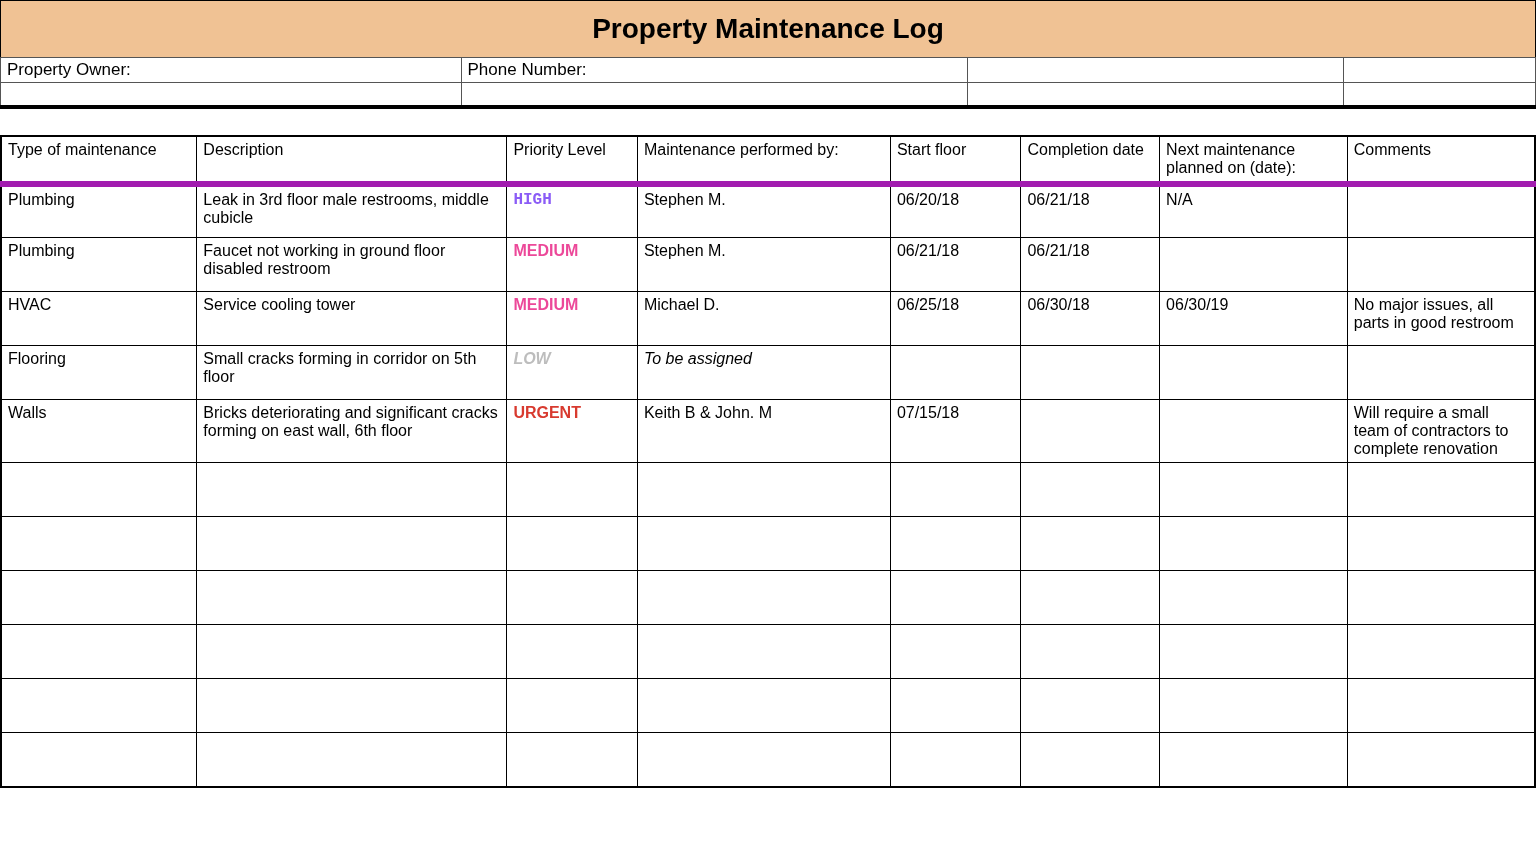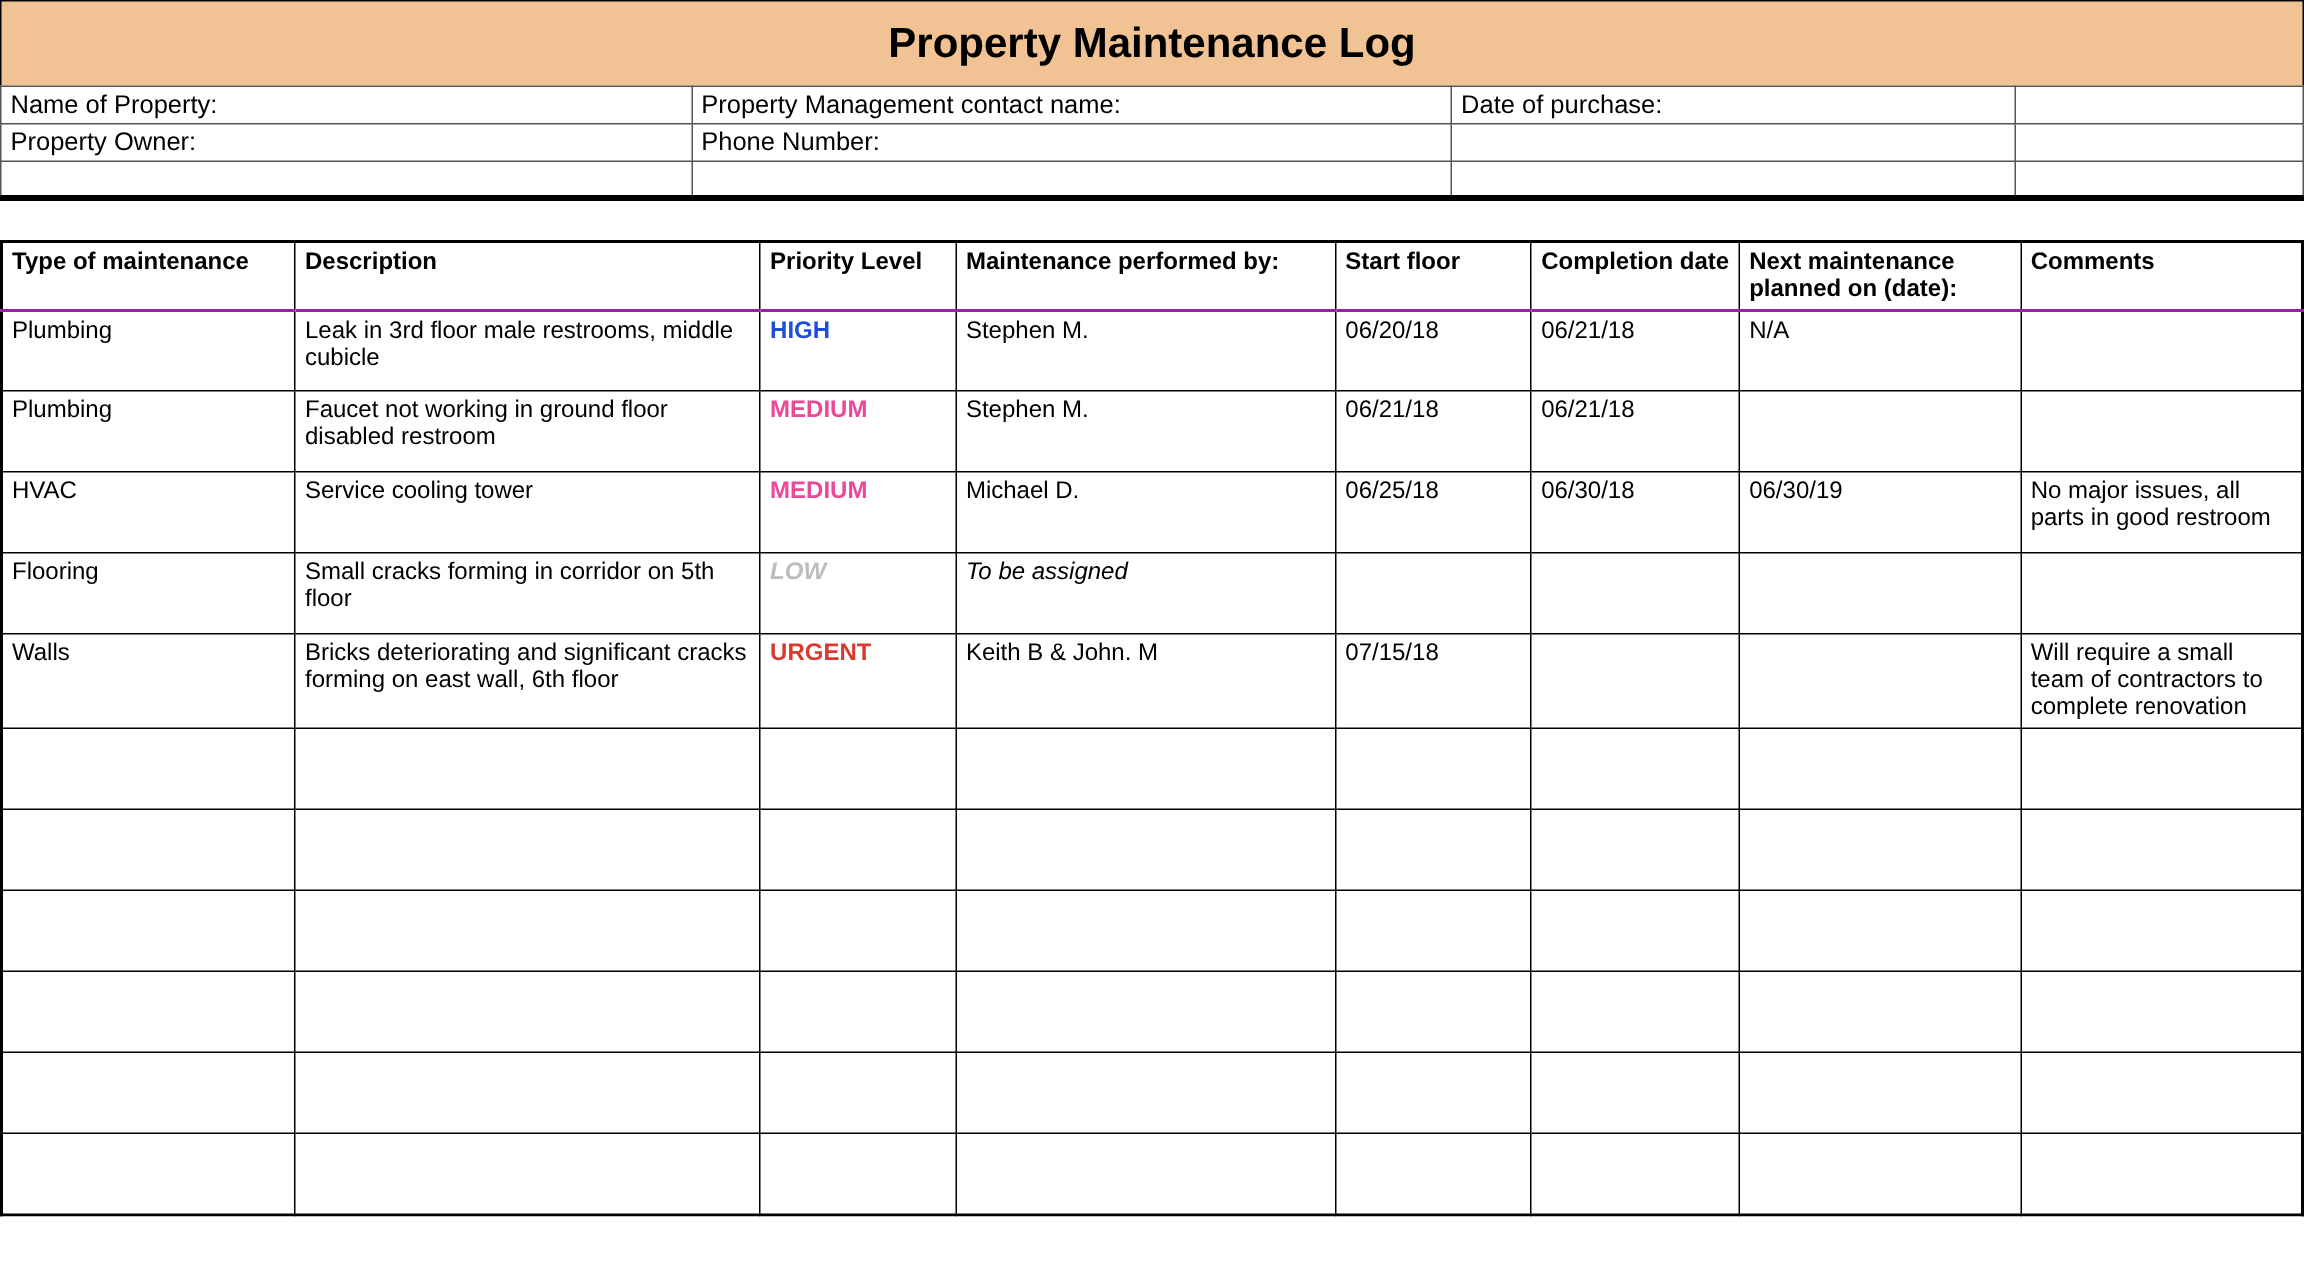--- a/index.html
+++ b/index.html
@@ -54,23 +54,23 @@
       table-layout: fixed;
     }
     .log-table th, .log-table td {
       border: 1px solid #000;
       padding: 4px 6px;
       font-size: 16px;
       text-align: left;
       vertical-align: top;
     }
     .log-table th {
-      font-weight: bold;
+      font-weight: normal;
       height: 44px;
-      border-bottom: 2px solid #a21caf;
+      border-bottom: 6px solid #a21caf;
     }
     .log-table td {
       height: 54px;
     }
     .log-table .c-type { width: 12%; }
     .log-table .c-desc { width: 19%; }
     .log-table .c-priority { width: 8%; }
     .log-table .c-performed { width: 15.5%; }
     .log-table .c-start { width: 8%; }
     .log-table .c-complete { width: 8.5%; }
@@ -78,43 +78,37 @@
     .log-table .c-comments { width: 11.5%; }
 
     .type-cell {
       vertical-align: bottom;
     }
     .priority-cell {
       text-align: center;
       font-weight: bold;
       vertical-align: middle;
     }
-    .p-high { color: #1d4ed8; }
+    .p-high { color: #8b5cf6; font-family: Liberation Mono, monospace; }
     .p-medium { color: #ec4899; }
     .p-low { color: #bdbdbd; font-style: italic; }
     .p-urgent { color: #d83a2f; }
 
     .italic { font-style: italic; }
     .mid { vertical-align: middle; }
   </style>
 </head>
 <body>
 
 <div class="title-bar">
   <h1>Property Maintenance Log</h1>
 </div>
 
 <table class="info-table">
   <tbody>
-      <tr>
-    <td class="col1">Name of Property:</td>
-    <td class="col2">Property Management contact name:</td>
-    <td class="col3">Date of purchase:</td>
-    <td class="col4"></td>
-  </tr>
   <tr>
     <td class="col1">Property Owner:</td>
     <td class="col2">Phone Number:</td>
     <td class="col3"></td>
     <td class="col4"></td>
   </tr>
   <tr>
     <td class="col1"></td>
     <td class="col2"></td>
     <td class="col3"></td>

